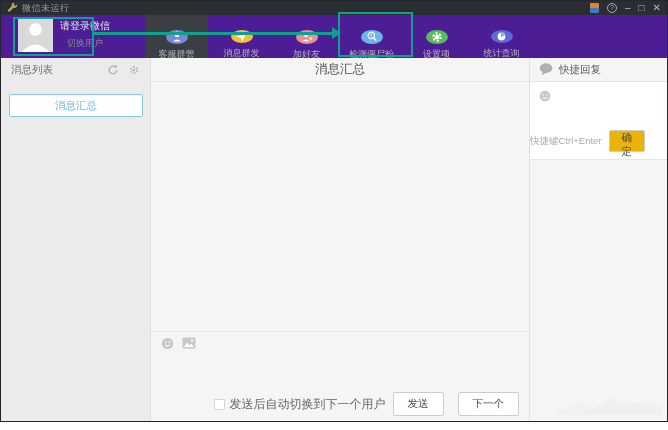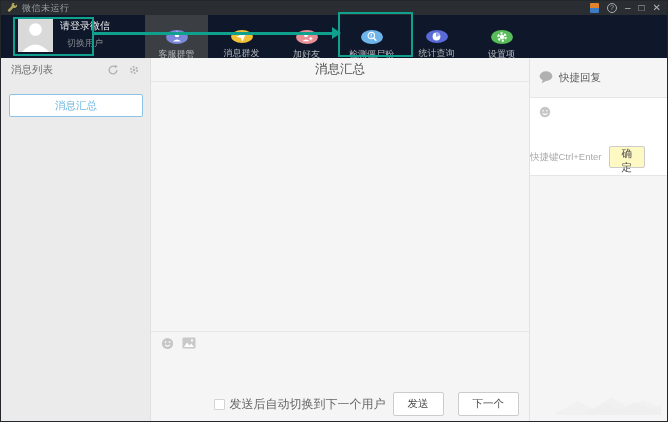--- a/index.html
+++ b/index.html
@@ -11,21 +11,21 @@
   .titlebar .ttl { color:#9a9fa4; font-size:9px; margin-left:4px; letter-spacing:.5px; }
   .tb-right { margin-left:auto; display:flex; align-items:center; gap:8px; }
   .skin-ico { width:9px; height:10px; border-radius:1px; overflow:hidden; display:flex; flex-direction:column; }
   .skin-ico i { display:block; flex:1; }
   .skin-top { background:#e0832c; }
   .skin-bot { background:#3d7cc4; }
   .helpdot { width:10px; height:10px; border-radius:50%; border:1px solid #a9aeb3; color:#a9aeb3; font-size:7px; line-height:8px; text-align:center; }
   .wbtn { color:#b4b8bc; font-size:10px; line-height:14px; cursor:default; }
 
   
-  .topbar { height:43px; background:#0f172a; position:relative; flex:0 0 auto; }
+  .topbar { height:43px; background:#4c1d95; position:relative; flex:0 0 auto; }
   .acct { position:absolute; left:17px; top:2px; display:flex; align-items:center; }
   .avatar { width:35px; height:35px; background:#d9d9d9; overflow:hidden; flex:0 0 auto; }
   .acct-txt { margin-left:7px; }
   .login-t { color:#e8eaec; font-size:10px; }
   .switch-t { color:#84898e; font-size:9px; margin-top:4px;text-align:center; }
   .nav { position:absolute; left:144px; top:0; height:43px; display:flex; }
   .nav-item { width:63px; margin-right:2px; display:flex; flex-direction:column; align-items:center; padding-top:15px; }
   .nav-item.selected { background:#3b3f44; }
   .nav-circle { width:22px; height:22px; border-radius:50%; display:flex; align-items:center; justify-content:center; }
   .nav-label { font-size:9px; color:#b4b8bc; margin-top:4px; white-space:nowrap; }
@@ -53,27 +53,27 @@
   .messages { flex:1; }
   .compose { border-top:1px solid #e6e6e6; flex:0 0 auto; }
   .compose-tools { display:flex; align-items:center; gap:8px; padding:5px 10px; height:22px; }
   .compose-space { height:33px; }
   .bottombar { height:34px; display:flex; align-items:center; justify-content:flex-end; padding-right:10px; flex:0 0 auto; }
   .chk { width:11px; height:11px; background:#fff; border:1px solid #d4d4d4; border-radius:1px; margin-right:5px; flex:0 0 auto; }
   .chk-label { font-size:12px; color:#666; margin-right:7px; white-space:nowrap; }
   .btn { height:24px; padding:0 14px; background:#fff; border:1px solid #ccc; border-radius:2px; font-size:10.5px; color:#4a4a4a; font-family:inherit; cursor:pointer; }
   .btn-send { margin-right:14px; }
 
-  .qr-hd { height:40px; border-bottom:1px solid #e6e6e6; display:flex; align-items:center; padding:0 9px; flex:0 0 auto; }
+  .qr-hd { height:24px; border-bottom:1px solid #e6e6e6; display:flex; align-items:center; padding:0 9px; flex:0 0 auto; }
   .qr-title { font-size:10.5px; color:#5a5a5a; margin-left:6px; }
   .qr-box { height:78px; background:#fff; border-bottom:1px solid #e6e6e6; position:relative; flex:0 0 auto; }
   .qr-smiley { position:absolute; left:9px; top:8px; }
   .qr-foot { position:absolute; right:22px; bottom:7px; display:flex; align-items:center; }
   .qr-hint { font-size:9.5px; color:#a9a9a9; white-space:nowrap; }
-  .qr-ok { height:22px; padding:0 9px; margin-left:7px; background:#fef9c3; border:1px solid #ccc; border-radius:2px; font-size:10.5px; color:#4a4a4a; font-family:inherit; cursor:pointer; }
+  .qr-ok { height:22px; padding:0 9px; margin-left:7px; background:#eab308; border:1px solid #ccc; border-radius:2px; font-size:10.5px; color:#4a4a4a; font-family:inherit; cursor:pointer; }
 
   .watermark { position:absolute; right:6px; bottom:6px; opacity:.7; }
 </style>
 </head>
 <body>
 
 <div class="window">
 
   <div class="titlebar">
     <svg width="11" height="11" viewBox="0 0 12 12">
@@ -141,38 +141,38 @@
           <svg width="14" height="14" viewBox="0 0 20 20">
             <circle cx="9" cy="8" r="4.6" fill="none" stroke="#fff" stroke-width="1.5"></circle>
             <line x1="12.4" y1="11.4" x2="15.6" y2="14.6" stroke="#fff" stroke-width="2" stroke-linecap="round"></line>
             <circle cx="9" cy="6.8" r="1.2" fill="#fff"></circle>
             <path d="M6.8 10.4 Q9 8.5 11.2 10.4 Z" fill="#fff"></path>
           </svg>
         </span>
         <span class="nav-label">检测僵尸粉</span>
       </div>
       <div class="nav-item">
+        <span class="nav-circle" style="background: rgb(88, 189, 88);">
+          <svg width="14" height="14" viewBox="0 0 20 20">
+            <circle cx="10" cy="10" r="5.2" fill="none" stroke="#fff" stroke-width="3.2" stroke-dasharray="2.9 2.55"></circle>
+            <circle cx="10" cy="10" r="3.1" fill="#fff"></circle>
+          </svg>
+        </span>
+        <span class="nav-label">设置项</span>
+      </div>
+      <div class="nav-item">
         <span class="nav-circle" style="background: rgb(90, 106, 216);">
           <svg width="13" height="13" viewBox="0 0 20 20">
             <circle cx="10" cy="10" r="6" fill="#fff"></circle>
             <path d="M10 10 L10 3.6 A6.4 6.4 0 0 1 15.6 7 Z" fill="#9fb3f2"></path>
             <line x1="10" y1="10" x2="10" y2="4" stroke="#5a6ad8" stroke-width=".8"></line>
             <line x1="10" y1="10" x2="15.4" y2="7.2" stroke="#5a6ad8" stroke-width=".8"></line>
           </svg>
         </span>
         <span class="nav-label">统计查询</span>
-      </div>
-      <div class="nav-item">
-        <span class="nav-circle" style="background: rgb(88, 189, 88);">
-          <svg width="14" height="14" viewBox="0 0 20 20">
-            <circle cx="10" cy="10" r="5.2" fill="none" stroke="#fff" stroke-width="3.2" stroke-dasharray="2.9 2.55"></circle>
-            <circle cx="10" cy="10" r="3.1" fill="#fff"></circle>
-          </svg>
-        </span>
-        <span class="nav-label">设置项</span>
       </div>
     </div>
   </div>
 
   <div class="anno anno-box1"></div>
   <div class="anno anno-line"></div>
   <div class="anno anno-head"></div>
   <div class="anno anno-box2"></div>
 
   <div class="body">

